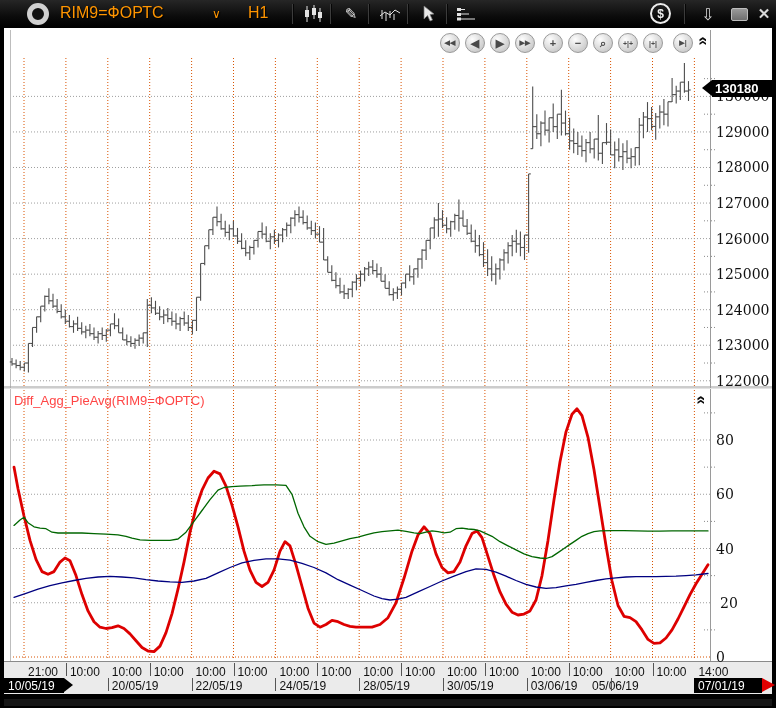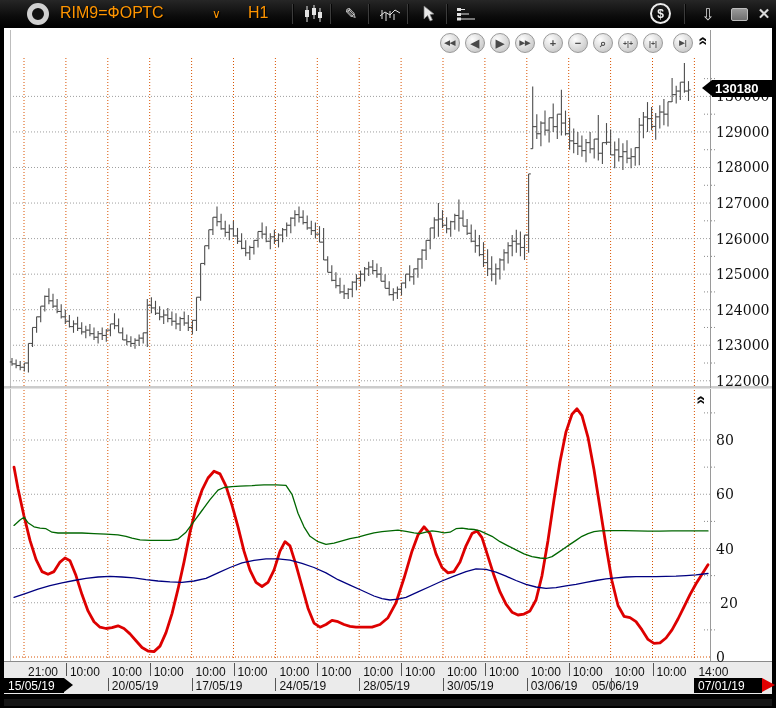--- a/index.html
+++ b/index.html
@@ -695,20 +695,21 @@
       <line x1="682.1999999999999" y1="82.1804" x2="684.4" y2="82.1804" stroke="#4d4d4d" stroke-width="1.1"></line>
       <line x1="684.4" y1="91.06765" x2="686.6" y2="91.06765" stroke="#4d4d4d" stroke-width="1.1"></line>
       <line x1="688.4999999999999" y1="81.11393000000001" x2="688.4999999999999" y2="101.02137" stroke="#4d4d4d" stroke-width="1.1"></line>
       <line x1="686.2999999999998" y1="91.06765" x2="688.4999999999999" y2="91.06765" stroke="#4d4d4d" stroke-width="1.1"></line>
       <line x1="688.4999999999999" y1="90.00118" x2="690.6999999999999" y2="90.00118" stroke="#4d4d4d" stroke-width="1.1"></line>
       <polyline points="14,467.1 18,488.8 24,516.0 30,540.4 36,559.4 42,571.6 48,574.3 54,571.6 60,562.1 65,558.0 70,560.7 76,575.6 82,594.6 88,610.9 94,621.7 100,627.2 106,628.5 112,627.7 118,625.8 124,628.5 130,633.9 136,640.7 142,647.5 148,651.0 154,651.6 160,646.1 166,632.6 172,613.6 178,589.2 184,562.1 190,532.2 196,507.8 202,490.2 208,478.0 214,471.2 220,473.9 226,486.1 232,505.1 238,526.8 244,551.2 250,570.2 256,582.4 262,586.5 268,582.4 274,570.2 280,551.2 285,541.7 290,545.8 296,564.8 302,586.5 308,608.2 314,623.1 320,627.2 326,624.5 332,620.4 338,621.7 344,624.5 350,626.3 356,627.2 364,627.2 372,627.2 380,624.5 388,617.7 396,602.8 404,578.3 412,551.2 418,534.9 424,526.8 430,533.6 436,553.9 442,567.5 448,572.9 454,571.6 460,562.1 466,545.8 472,533.6 477,530.9 482,537.6 488,556.6 494,575.6 500,591.9 506,604.1 512,612.2 518,615.0 524,614.1 530,610.9 536,600.0 542,575.6 548,540.4 554,499.7 560,461.7 566,431.9 572,414.2 577,408.8 582,415.6 588,437.3 594,469.8 600,507.8 606,545.8 612,581.0 618,605.5 624,616.3 630,617.7 636,621.7 642,629.9 648,639.4 654,643.4 660,642.9 666,638.0 672,629.9 678,619.0 684,606.8 690,594.6 696,583.8 702,574.3 708,564.8" fill="none" stroke="#dd0000" stroke-width="2.8" stroke-linejoin="round" stroke-linecap="round"></polyline>
       <polyline points="14,525.4 20,520.0 24,517.3 28,522.7 34,526.8 40,528.2 46,528.7 52,532.2 58,533.0 70,533.0 82,533.0 94,533.6 106,534.1 118,534.9 126,536.3 132,538.2 140,539.8 150,540.4 160,540.4 170,540.4 178,539.0 186,532.2 194,521.4 202,510.5 210,499.7 218,490.2 224,487.5 232,486.7 240,486.1 252,485.6 264,484.8 276,484.8 286,485.3 292,494.3 298,513.2 304,526.8 310,536.3 318,541.7 326,544.4 334,543.1 342,540.9 350,538.7 358,537.1 366,534.9 374,532.8 382,531.7 390,530.9 398,530.1 406,531.4 414,532.8 420,533.6 426,532.2 432,530.9 438,531.7 444,532.8 450,532.2 456,528.7 462,528.2 468,529.0 474,529.5 480,530.9 486,533.6 492,536.3 500,541.7 508,545.8 516,549.9 524,553.9 532,556.6 540,558.0 546,558.5 552,556.6 558,552.6 564,548.5 570,544.4 576,540.4 582,536.3 588,533.6 594,531.7 600,530.9 612,530.6 624,530.6 636,530.9 648,531.1 660,531.1 672,530.9 684,530.9 696,530.9 708,530.9" fill="none" stroke="#006600" stroke-width="1.3" stroke-linejoin="round" stroke-linecap="round"></polyline>
       <polyline points="14,597.3 26,593.3 38,589.2 50,585.7 62,582.9 74,580.5 86,578.3 98,577.0 110,576.4 122,577.0 134,577.8 146,579.7 158,581.0 170,581.9 182,582.4 194,581.0 206,578.3 218,572.9 230,567.5 242,562.9 254,560.4 266,558.8 278,558.8 290,560.2 302,563.4 314,567.5 326,572.9 338,579.7 350,585.1 362,590.5 374,596.0 382,598.7 390,600.0 398,599.2 406,597.3 418,591.9 430,586.5 442,581.0 454,576.2 466,571.6 476,568.8 486,569.4 496,572.1 506,576.2 516,580.5 526,584.3 536,587.0 546,588.4 556,587.6 566,585.9 576,584.3 586,582.4 596,580.5 606,578.9 616,577.8 626,577.0 636,576.7 646,576.7 656,576.7 666,576.4 676,576.2 686,575.6 696,574.8 708,573.5" fill="none" stroke="#000080" stroke-width="1.3" stroke-linejoin="round" stroke-linecap="round"></polyline>
     </svg>
 
+  <div class="pane-label" style="left:14px;top:393px;color:#ff4545">Diff_Agg_PieAvg(RIM9=ФОРТС)</div>
 
   <div class="collapse" style="left:695px;top:33px">»</div>
   <div class="collapse" style="left:693px;top:392px">»</div>
 
   <div class="badge-arrow"></div>
   <div class="badge">130180</div>
 
   <div id="overlay">
       <div class="axis-label" style="left:716px;top:88.4px">130000</div>
       <div class="axis-label" style="left:716px;top:123.94900000000001px">129000</div>
@@ -752,25 +753,25 @@
       <div class="time-label" style="left:447px">10:00</div>
       <div class="time-label" style="left:488.9px">10:00</div>
       <div class="tick-v" style="left:484.9px;top:663px;height:13px"></div>
       <div class="time-label" style="left:530.8px">10:00</div>
       <div class="time-label" style="left:572.6999999999999px">10:00</div>
       <div class="tick-v" style="left:568.6999999999999px;top:663px;height:13px"></div>
       <div class="time-label" style="left:614.6px">10:00</div>
       <div class="time-label" style="left:656.5px">10:00</div>
       <div class="tick-v" style="left:652.5px;top:663px;height:13px"></div>
       <div class="time-label" style="left:698.4px">14:00</div>
-      <div class="date-badge" style="left:4px;width:52px">15/05/19</div>
+      <div class="date-badge" style="left:4px;width:52px">10/05/19</div>
       <div class="date-badge-arrow" style="left:64px;border-left:9px solid #000"></div>
       <div class="date-label" style="left:111.8px">20/05/19</div>
       <div class="tick-v" style="left:107.8px;top:678px;height:13px"></div>
-      <div class="date-label" style="left:195.6px">17/05/19</div>
+      <div class="date-label" style="left:195.6px">22/05/19</div>
       <div class="tick-v" style="left:191.6px;top:678px;height:13px"></div>
       <div class="date-label" style="left:279.4px">24/05/19</div>
       <div class="tick-v" style="left:275.4px;top:678px;height:13px"></div>
       <div class="date-label" style="left:363.2px">28/05/19</div>
       <div class="tick-v" style="left:359.2px;top:678px;height:13px"></div>
       <div class="date-label" style="left:447px">30/05/19</div>
       <div class="tick-v" style="left:443px;top:678px;height:13px"></div>
       <div class="date-label" style="left:530.8px">03/06/19</div>
       <div class="tick-v" style="left:526.8px;top:678px;height:13px"></div>
       <div class="date-label" style="left:592px">05/06/19</div>

